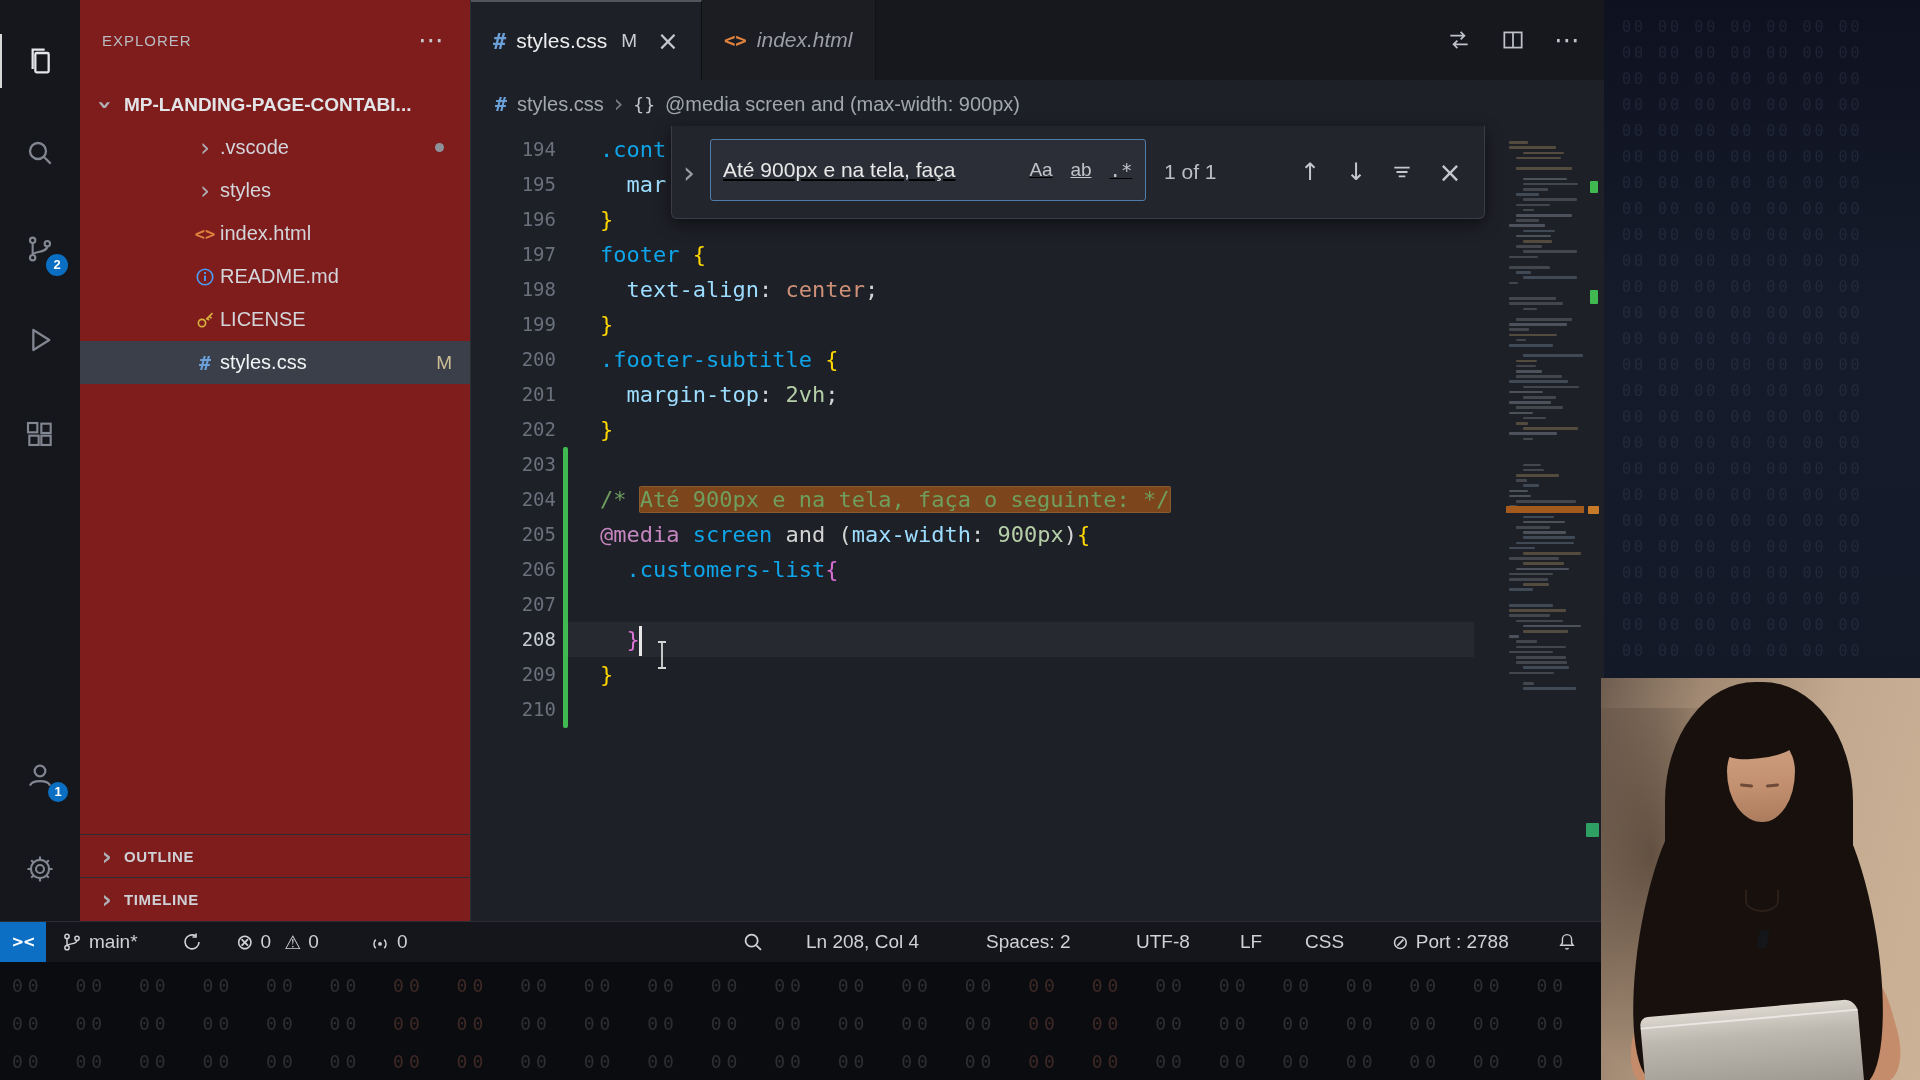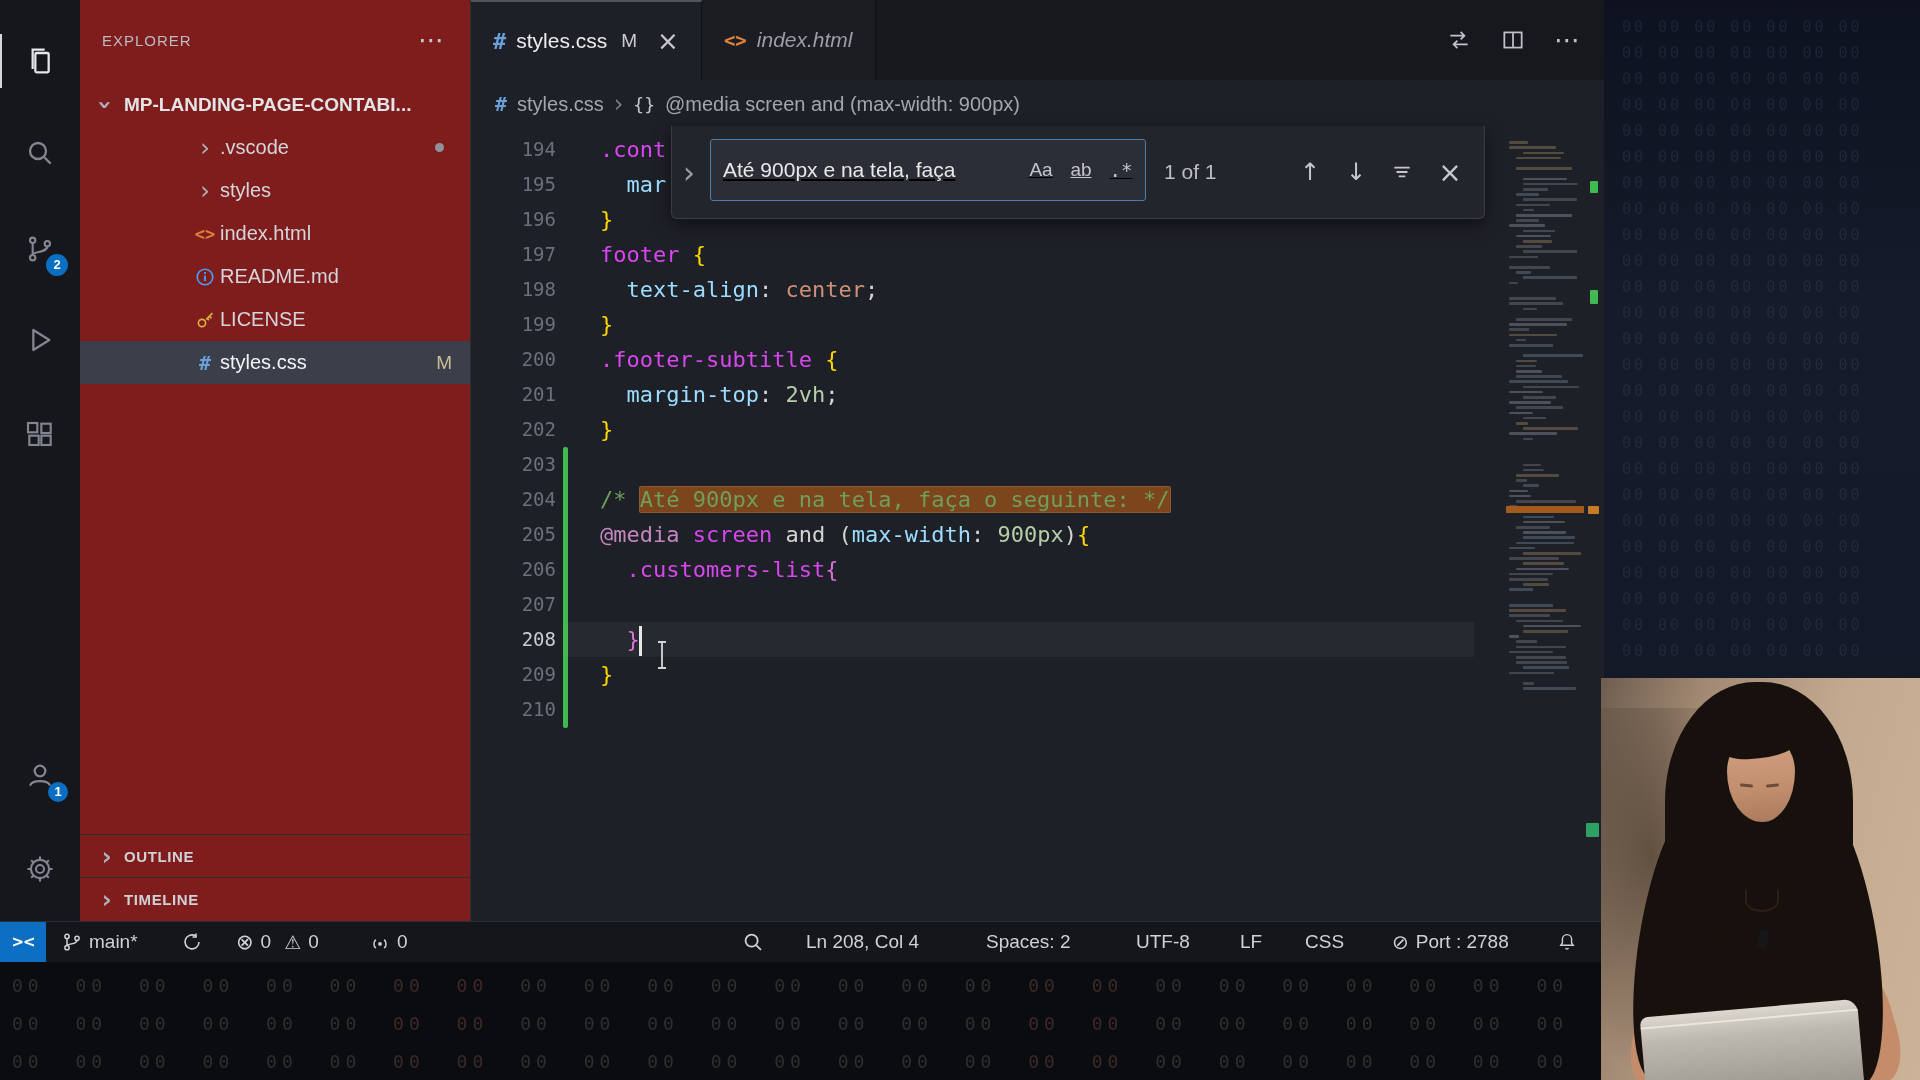--- a/index.html
+++ b/index.html
@@ -64,21 +64,21 @@
   .bc-braces{color:#c2c5cb;font-family:"DejaVu Sans Mono",monospace;font-size:18px;}
 
   
   .code-area{position:absolute;left:0;top:128px;width:100%;height:793px;}
   .code-row{position:absolute;left:0;width:100%;height:35px;}
   .code-row.current::after{content:'';position:absolute;left:96px;right:130px;top:0;bottom:0;background:rgba(255,255,255,.045);pointer-events:none;}
   .ln{position:absolute;left:0;top:0;width:85px;text-align:right;font-family:"DejaVu Sans Mono",monospace;font-size:19px;line-height:35px;color:#6a707c;}
   .code-row.current .ln{color:#c8ccd4;}
   .lc{position:absolute;left:129px;top:0;font-family:"DejaVu Sans Mono",monospace;font-size:22px;line-height:35px;white-space:pre;}
   .tok.plain{color:#d4d4d4;}
-  .tok.sel{color:#d946ef;}
+  .tok.sel{color:#0ea5e9;}
   .tok.prop{color:#9cdcfe;}
   .tok.val{color:#ce9178;}
   .tok.num{color:#b5cea8;}
   .tok.kw{color:#c586c0;}
   .tok.cmt{color:#6f9e5e;}
   .tok.punc{color:#d4d4d4;}
   .tok.b1{color:#ffd700;}
   .tok.b2{color:#da70d6;}
   .tok.hl{background:rgba(182,92,22,.62);box-shadow:0 0 0 1px rgba(226,140,50,.55);border-radius:1px;}
   .caret{display:inline-block;width:3px;height:30px;background:#e6e6e6;vertical-align:middle;margin-left:-1px;}

